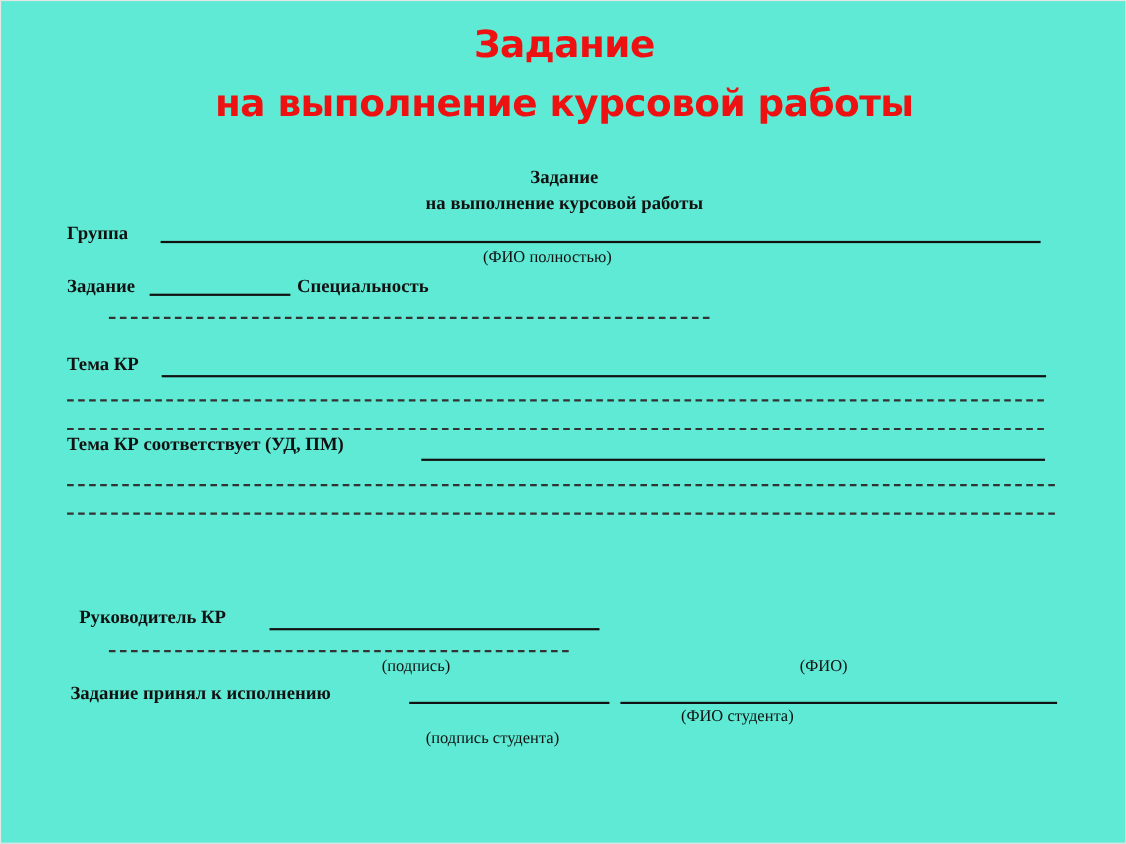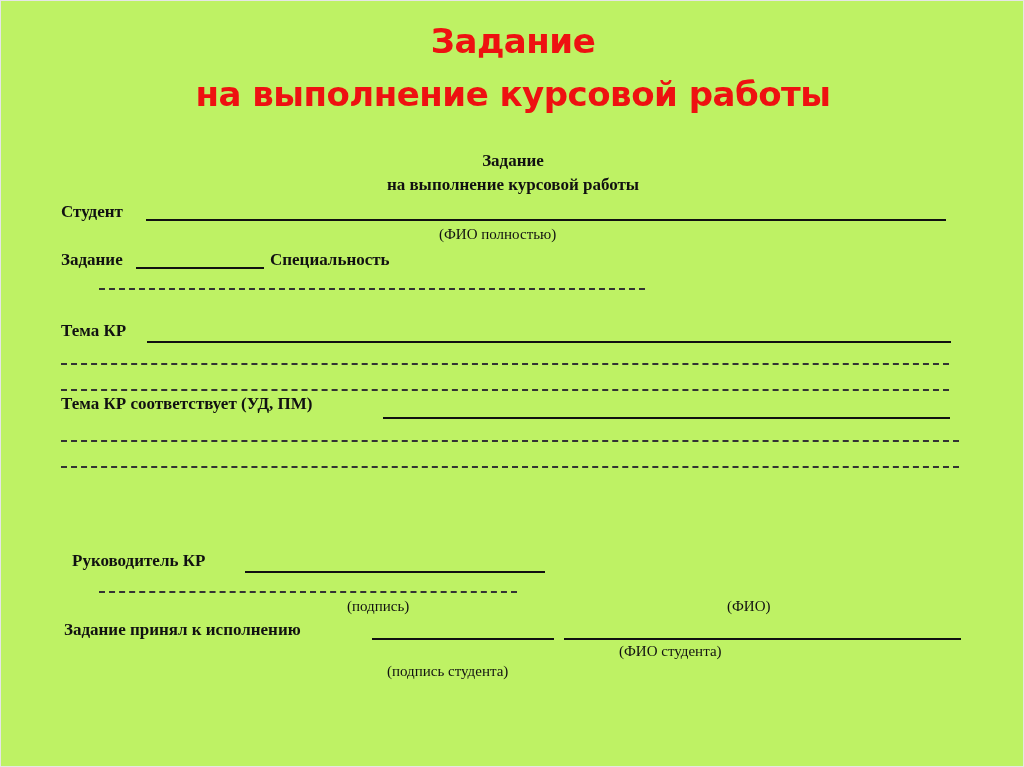--- a/index.html
+++ b/index.html
@@ -1,19 +1,19 @@
 <!DOCTYPE html>
 <html><head>
   <meta charset="utf-8">
   <style>
     html, body { margin: 0; padding: 0; background: #ffffff; }
     body { width: 1024px; height: 767px; position: relative; overflow: hidden; }
     .slide {
       position: absolute; left: 0; top: 0; width: 1022px; height: 765px;
-      border: 1px solid #e6e6e6; background: #bef264;
+      border: 1px solid #e6e6e6; background: #5eead4;
     }
     .title {
       position: absolute; left: 0; width: 1024px; text-align: center;
       color: #ee1111; font-family: "DejaVu Sans", sans-serif; font-weight: bold;
       font-size: 34px; letter-spacing: -0.5px;
     }
     .t1 { top: 20px; }
     .t2 { top: 73px; }
     .doc { font-family: "Liberation Serif", serif; color: #111; }
     .abs { position: absolute; white-space: nowrap; }
@@ -29,21 +29,21 @@
 <div class="slide">
 
   <div class="title t1">Задание</div>
   <div class="title t2">на выполнение курсовой работы</div>
 
   <div class="doc">
 
     <div class="abs bold center" style="left:0; width:1024px; top:150px;">Задание</div>
     <div class="abs bold center" style="left:0; width:1024px; top:174px;">на выполнение курсовой работы</div>
 
-    <div class="abs bold" style="left:60px; top:201px;">Студент</div>
+    <div class="abs bold" style="left:60px; top:201px;">Группа</div>
     <div class="solid" style="left:145px; width:800px; top:218px;"></div>
     <div class="abs small" style="left:438px; top:225px;">(ФИО полностью)</div>
 
     <div class="abs bold" style="left:60px; top:249px;">Задание</div>
     <div class="solid" style="left:135px; width:128px; top:266px;"></div>
     <div class="abs bold" style="left:269px; top:249px;font-family:Liberation Serif, serif;">Специальность</div>
     <div class="dashed" style="left:98px; width:546px; top:287px;"></div>
 
     <div class="abs bold" style="left:60px; top:320px;">Тема КР</div>
     <div class="solid" style="left:146px; width:804px; top:340px;"></div>

